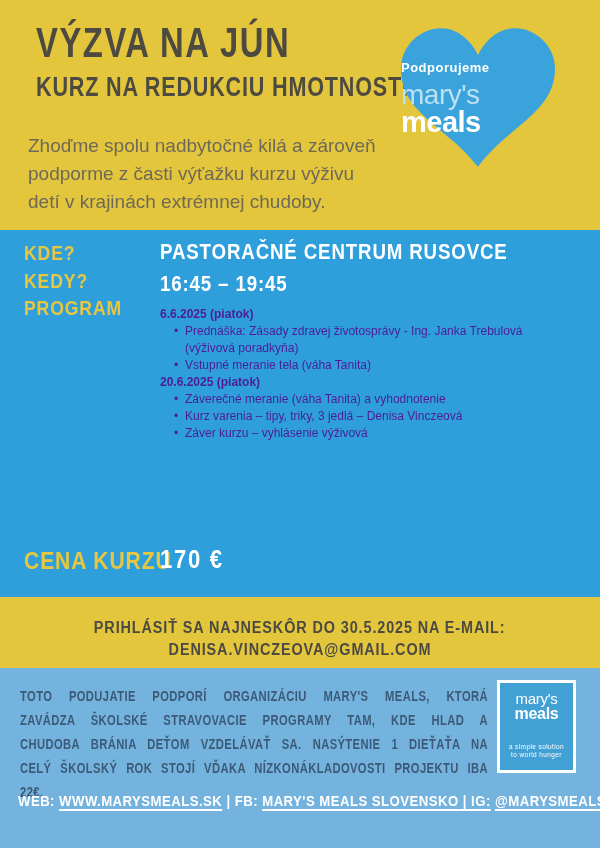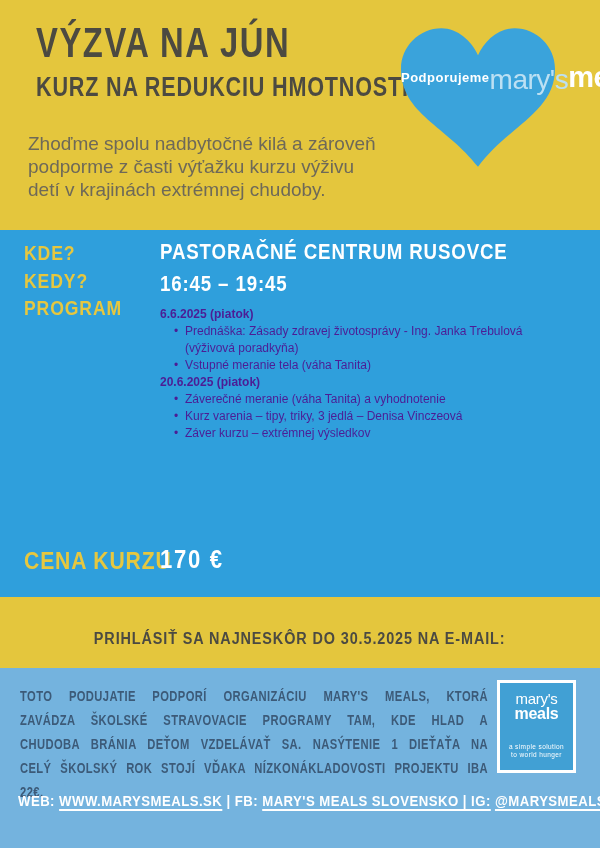--- a/index.html
+++ b/index.html
@@ -8,26 +8,26 @@
 
   
   .top{position:absolute;left:0;top:0;width:600px;height:174px;background:#E4C63D;}
   .title{position:absolute;left:36px;top:20px;margin:0;font-size:42px;line-height:46px;
          font-weight:bold;color:#4C4A41;letter-spacing:2px;white-space:nowrap;
          transform:scaleX(0.78);transform-origin:0 0;}
   .subtitle{position:absolute;left:36px;top:72px;margin:0;font-size:27px;line-height:30px;
          font-weight:bold;color:#4C4A41;letter-spacing:1px;white-space:nowrap;
          transform:scaleX(0.80);transform-origin:0 0;}
   .intro{position:absolute;left:28px;top:132px;margin:0;width:350px;font-size:19px;
-         line-height:23px;color:#6E6958;}
+         line-height:28px;color:#6E6958;}
 
   .heart-wrap{position:absolute;left:401px;top:24px;width:154px;height:156px;}
   .heart-wrap svg{position:absolute;left:0;top:0;}
-  .heart-text{position:absolute;left:0;top:0;width:154px;display:flex;flex-direction:row;
-         align-items:center;padding-top:36px;}
+  .heart-text{position:absolute;left:0;top:0;width:154px;display:flex;flex-direction:column;
+         padding-top:36px;}
   .heart-tagline{font-size:13px;font-weight:bold;color:#FFFFFF;letter-spacing:0.5px;}
   .heart-brand1{font-size:28px;line-height:28px;margin-top:6px;color:#BCE0F3;letter-spacing:-0.5px;}
   .heart-brand2{font-size:29px;line-height:26px;font-weight:bold;color:#FFFFFF;letter-spacing:-0.5px;}
 
   
   .middle{position:absolute;left:0;top:230px;width:600px;height:367px;background:#2F9FDC;}
   .side-label{position:absolute;left:24px;margin:0;font-size:20px;font-weight:bold;
          color:#E6C73F;letter-spacing:1px;white-space:nowrap;transform:scaleX(0.88);transform-origin:0 0;}
   .big-value{position:absolute;left:160px;margin:0;font-size:22px;font-weight:bold;color:#FFFFFF;
          letter-spacing:1px;white-space:nowrap;transform:scaleX(0.85);transform-origin:0 0;}
@@ -36,22 +36,22 @@
   .lbl-program{top:67px;}
   .program-content{position:absolute;left:160px;top:76px;width:415px;color:#4c1d95;}
   .program-date{font-size:12px;font-weight:bold;line-height:17px;}
   .program-items{list-style:none;margin:0;padding:0 0 0 14px;}
   .program-items li{position:relative;font-size:12px;line-height:17px;padding-left:11px;}
   .program-items li::before{content:"•";position:absolute;left:0;top:0;}
   .lbl-price{top:317px;font-size:24px;}
   .val-price{top:314px;font-size:26px;letter-spacing:2px;}
 
   
-  .band{position:absolute;left:0;top:630px;width:600px;height:71px;background:#E4C63D;
-        display:flex;flex-direction:column;align-items:center;justify-content:space-between;gap:4px;}
+  .band{position:absolute;left:0;top:603px;width:600px;height:71px;background:#E4C63D;
+        display:flex;flex-direction:column;align-items:center;justify-content:center;gap:4px;}
   .band-line{margin:0;font-size:16px;font-weight:bold;color:#4B4A42;letter-spacing:1px;
         white-space:nowrap;transform:scaleX(0.9);}
 
   
   .bottom{position:absolute;left:0;top:668px;width:600px;height:180px;background:#74B3DE;}
   .about-text{position:absolute;left:20px;top:16px;margin:0;width:585px;font-size:14px;
         line-height:24px;font-weight:bold;color:#3C5A78;letter-spacing:0.5px;word-spacing:5px;
         text-align:justify;transform:scaleX(0.8);transform-origin:0 0;}
   .logo-box{position:absolute;left:497px;top:12px;width:79px;height:93px;background:#41A0D4;
         border:3px solid #FFFFFF;box-sizing:border-box;display:flex;flex-direction:column;
@@ -103,21 +103,21 @@
             <li>Vstupné meranie tela (váha Tanita)</li>
           </ul>
   </div>
 
 
   <div class="program-day">
     <div class="program-date">20.6.2025 (piatok)</div>
     <ul class="program-items">
             <li>Záverečné meranie (váha Tanita) a vyhodnotenie</li>
             <li>Kurz varenia – tipy, triky, 3 jedlá – Denisa Vinczeová</li>
-            <li>Záver kurzu – extrémnej výsledkov</li>
+            <li>Záver kurzu – vyhlásenie výživová</li>
           </ul>
   </div>
 </div>
 
     <h3 class="side-label lbl-price">CENA KURZU</h3>
     <div class="big-value val-price">170 €</div>
   </section>
 
   <section class="band">
     <p class="band-line">PRIHLÁSIŤ SA NAJNESKÔR DO 30.5.2025 NA E-MAIL:</p>

